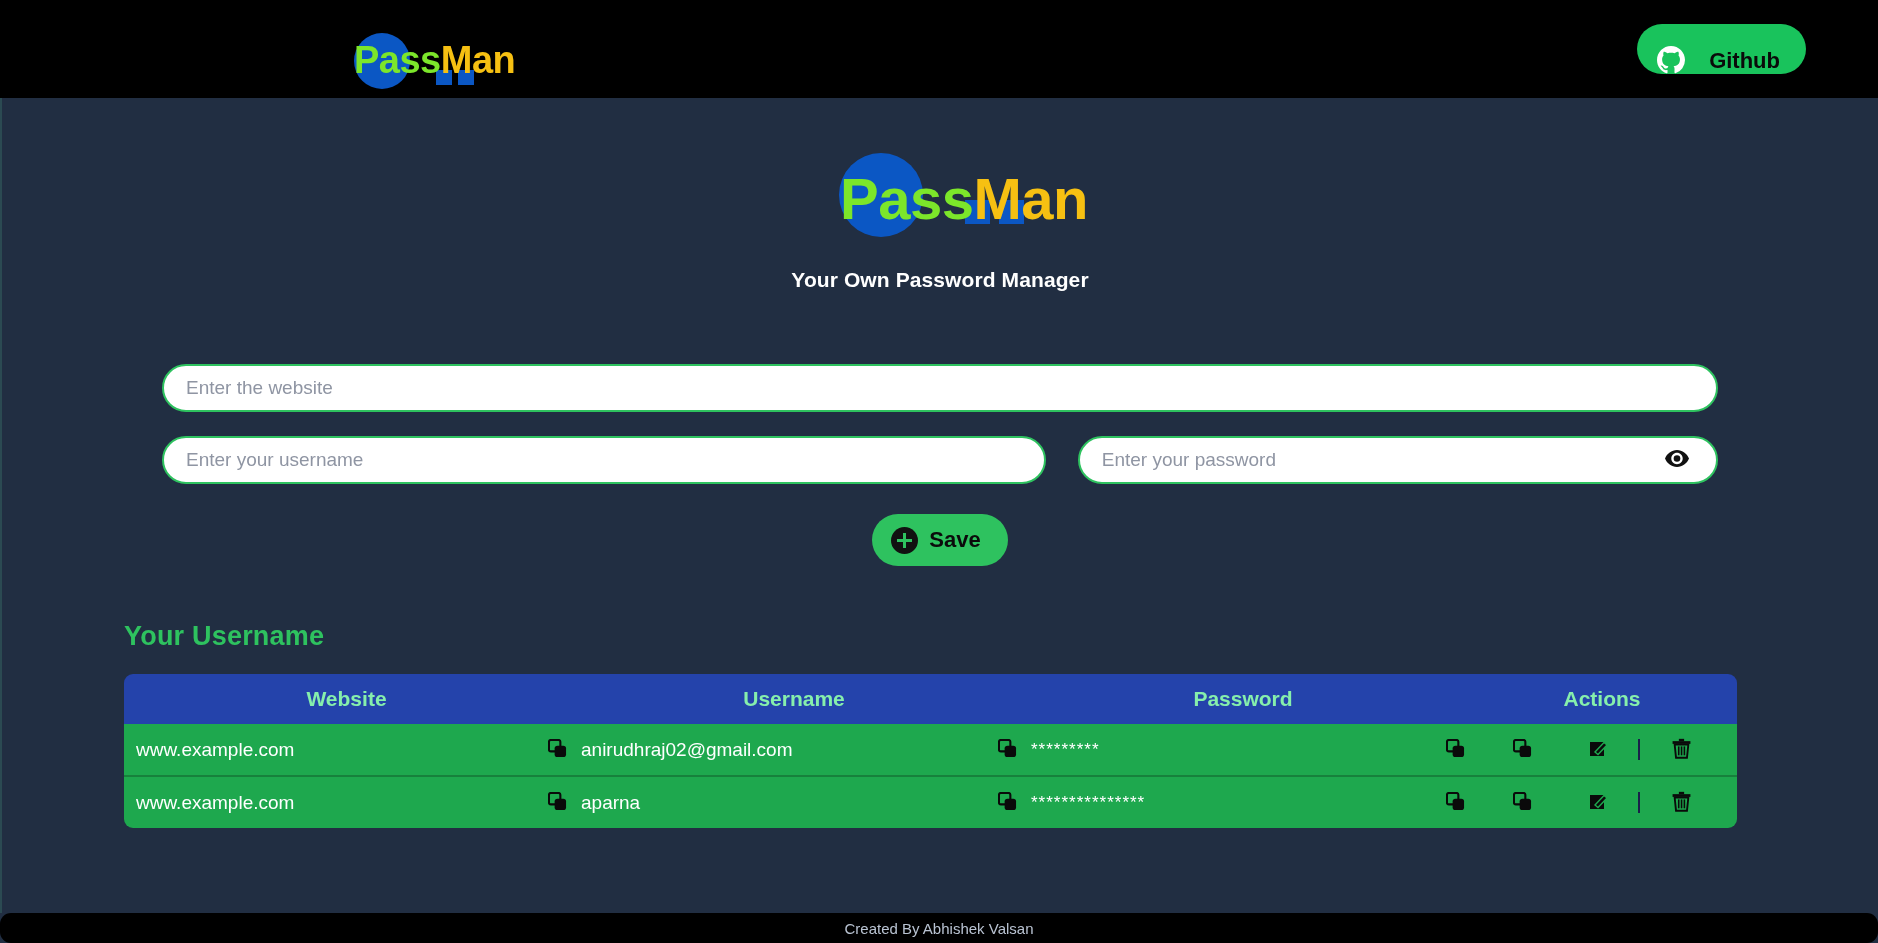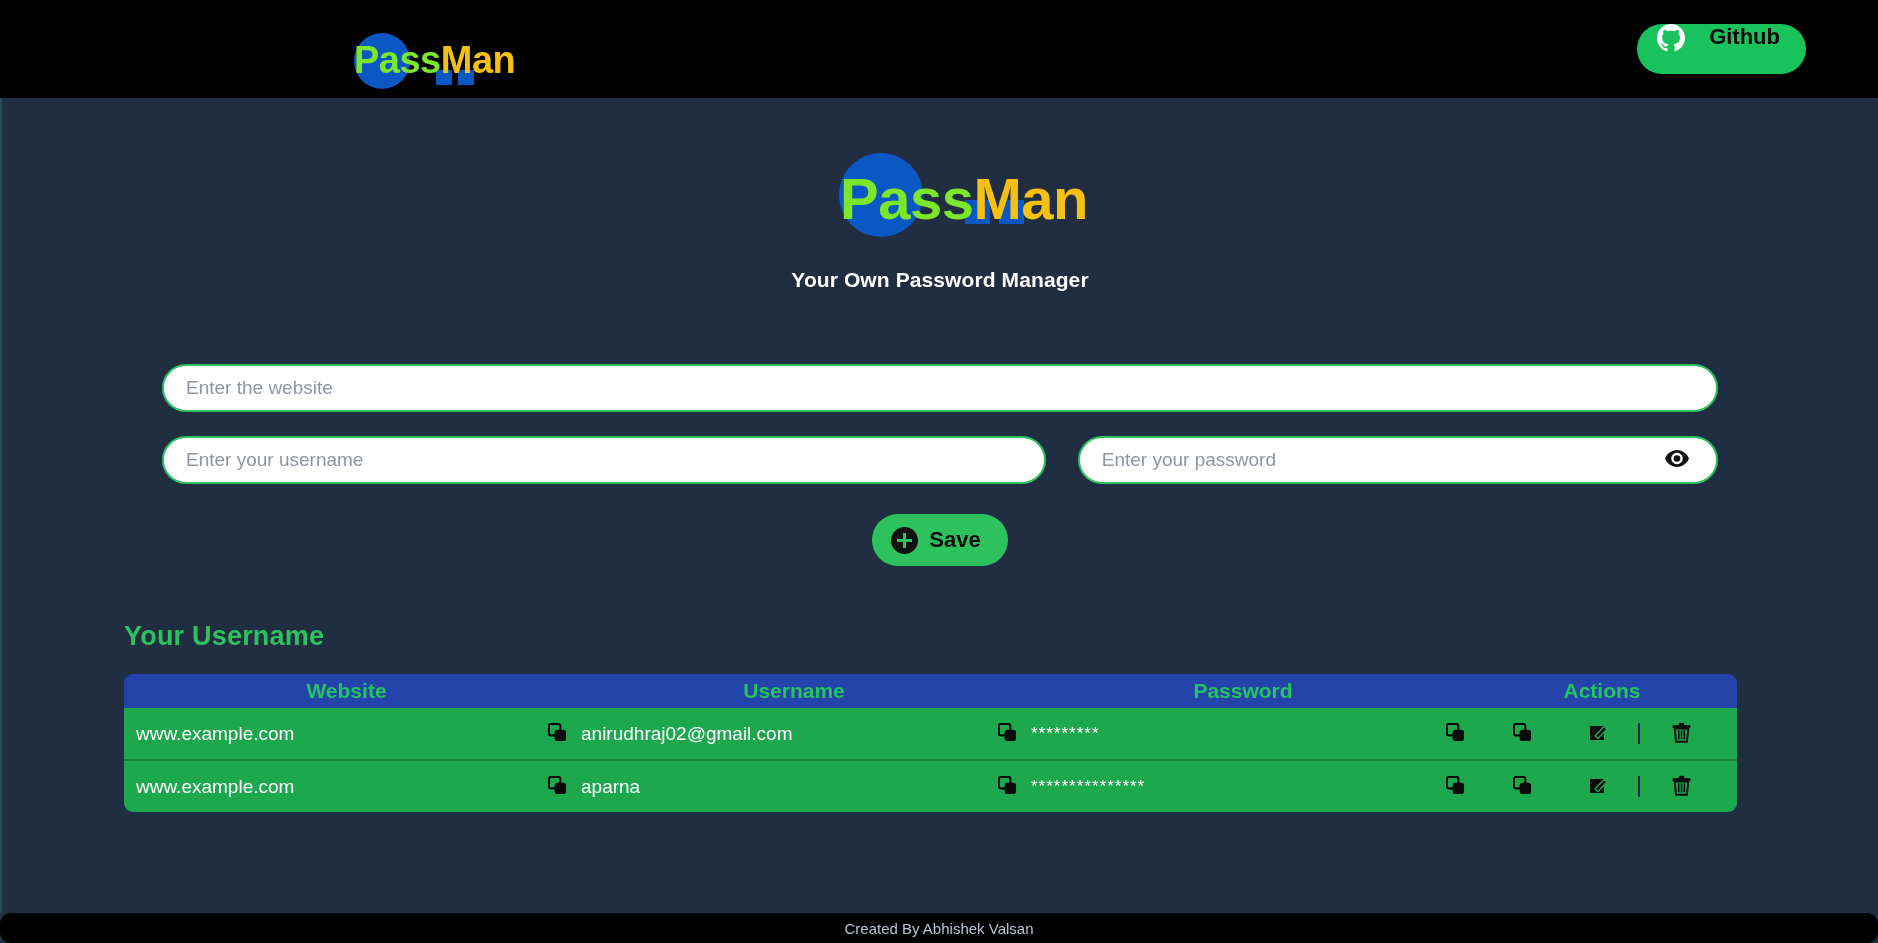--- a/index.html
+++ b/index.html
@@ -75,21 +75,21 @@
   .github-btn {
     position: absolute;
     right: 72px;
     top: 24px;
     height: 50px;
     padding: 0 26px 0 20px;
     background: #19c35c;
     border: none;
     border-radius: 999px;
     display: flex;
-    align-items: flex-start;
+    align-items: flex-end;
     gap: 24px;
     cursor: pointer;
   }
   .github-btn .gh-label {
     font-size: 22px;
     font-weight: bold;
     color: #0a0a0a;
   }
   .gh-icon { width: 28px; height: 28px; display: block; }
 
@@ -221,24 +221,24 @@
 
   .ptable {
     width: 1613px;
     border-collapse: collapse;
     border-radius: 9px;
     overflow: hidden;
     table-layout: fixed;
   }
   .ptable thead th {
     background: #2443ab;
-    color: #22c55e;
+    color: #86efac;
     font-size: 21px;
     font-weight: bold;
-    height: 34px;
+    height: 50px;
     text-align: center;
   }
   .ptable tbody td {
     background: #1ea84e;
     color: #ffffff;
     height: 52px;
     font-size: 19px;
     vertical-align: middle;
   }
   .ptable tbody tr + tr td { border-top: 2px solid #17813c; }

